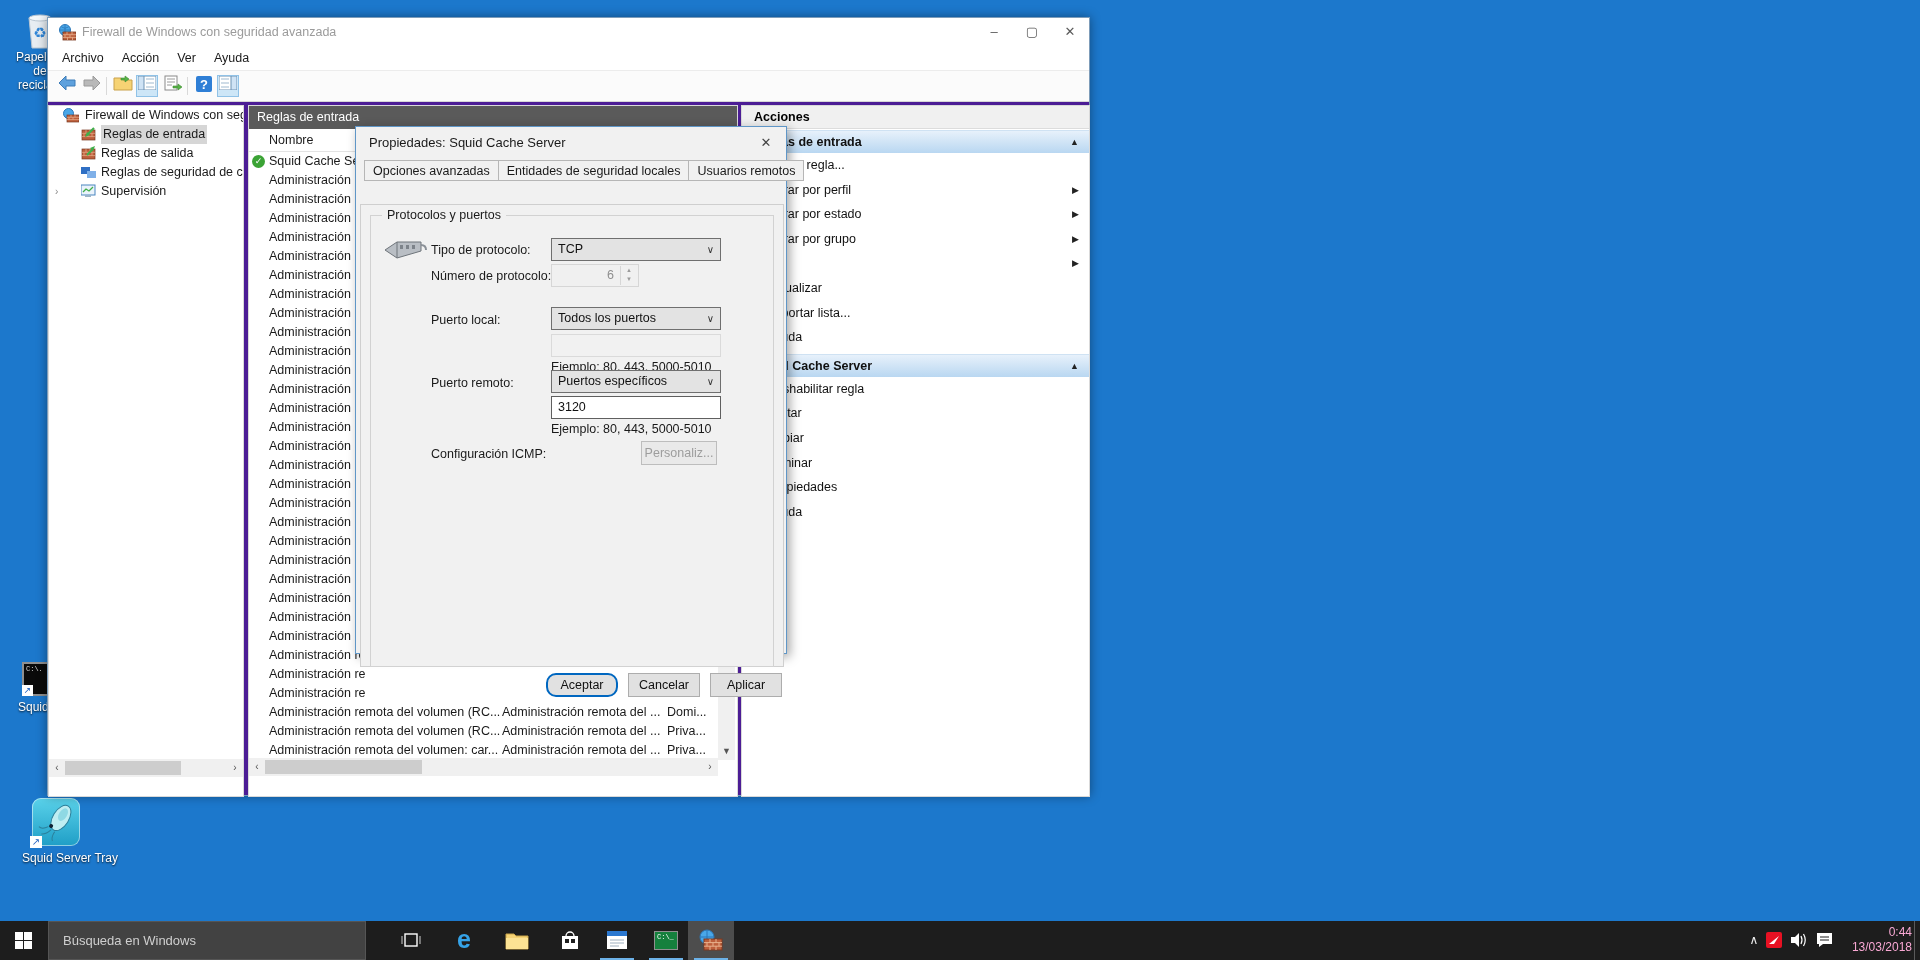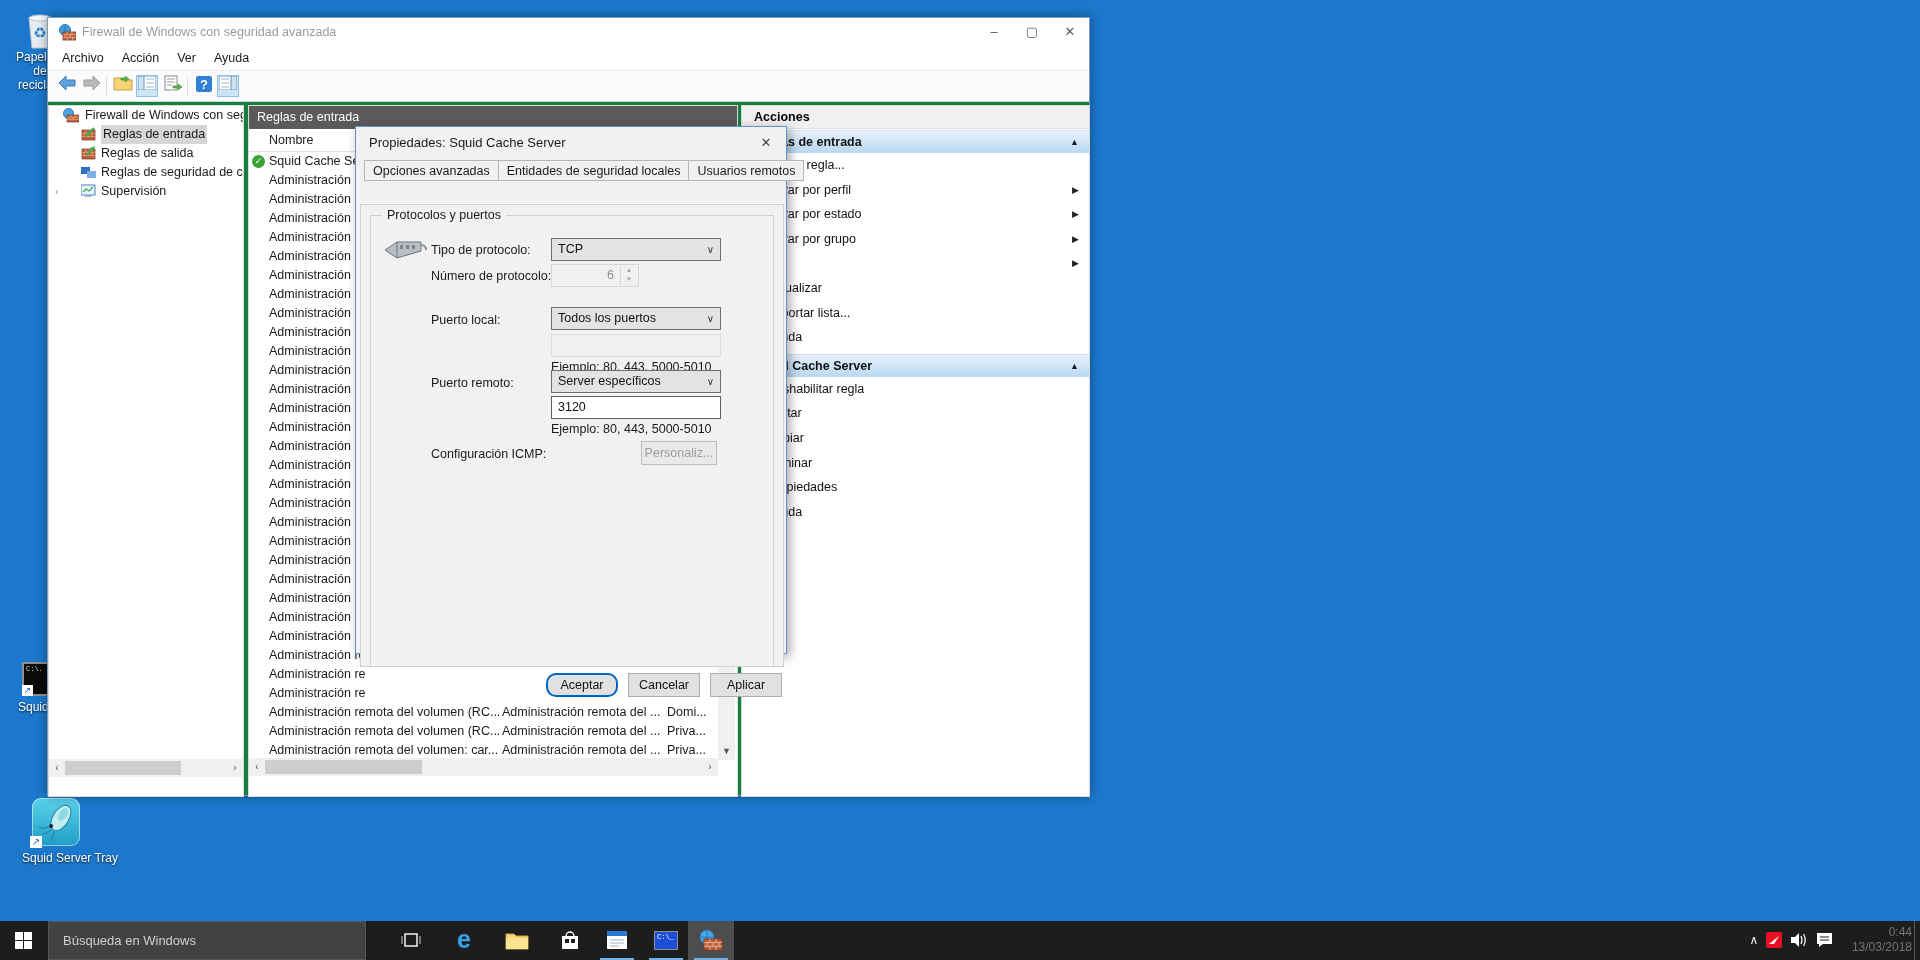--- a/index.html
+++ b/index.html
@@ -2,21 +2,21 @@
 <html><head>
 <meta charset="utf-8">
 <style>
   html,body{margin:0;padding:0;background:#000;}
   *{box-sizing:border-box;font-family:"Liberation Sans","DejaVu Sans",sans-serif;}
   #screen{position:relative;width:1920px;height:960px;overflow:hidden;background:#1c78cc;}
   .abs{position:absolute;}
   
   .dicon-label{color:#fff;font-size:12px;text-align:center;text-shadow:0 1px 2px rgba(0,0,0,.85);line-height:14px;}
   
-  #win{position:absolute;left:47px;top:17px;width:1043px;height:779px;background:#15803d;border:1px solid #7d9cb9;box-shadow:0 0 10px rgba(0,0,0,.4);z-index:10;}
+  #win{position:absolute;left:47px;top:17px;width:1043px;height:779px;background:#4c1d95;border:1px solid #7d9cb9;box-shadow:0 0 10px rgba(0,0,0,.4);z-index:10;}
   #titlebar{position:absolute;left:0;top:0;right:0;height:28px;background:#fff;}
   #titlebar .ttext{position:absolute;left:34px;top:7px;font-size:12.5px;color:#9b9b9b;white-space:nowrap;}
   .wctl{position:absolute;top:0;width:38px;height:28px;text-align:center;line-height:28px;color:#5a5a5a;font-size:13px;}
   #menubar{position:absolute;left:0;top:28px;right:0;height:25px;background:#fff;border-bottom:1px solid #ececec;padding-left:5px;}
   .mitem{display:inline-block;padding:0 9px;height:25px;line-height:25px;font-size:12.5px;color:#1a1a1a;}
   #toolbar{position:absolute;left:0;top:53px;right:0;height:31px;background:#fbfbfb;border-bottom:1px solid #d7d7d7;}
   .tbi{position:absolute;top:4px;width:22px;height:22px;text-align:center;}
   .tbi.pressed{background:#cde6f7;border:1px solid #90c2e7;}
   .tbsep{position:absolute;top:6px;width:1px;height:18px;background:#d9d9d9;}
   
@@ -69,21 +69,21 @@
   .btn.default{border:2px solid #0067c0;line-height:20px;}
   .btn.disabled{color:#9d9d9d;background:#e9e9e9;border:1px solid #bdbdbd;}
   
   #taskbar{position:absolute;left:0;bottom:0;width:1920px;height:39px;background:#1d1d1d;z-index:90;}
   #startbtn{position:absolute;left:0;top:0;width:48px;height:39px;}
   #searchbox{position:absolute;left:48px;top:0;width:318px;height:39px;background:#424242;border:1px solid #555;color:#cfcfcf;font-size:13px;line-height:37px;padding-left:14px;}
   .tbslot{position:absolute;top:0;width:46px;height:39px;text-align:center;}
   .tbslot .underline{position:absolute;bottom:0;left:6px;right:6px;height:2px;background:#6cb2e8;}
   .tbslot.activeapp{background:#4d4d4d;}
   .tray{position:absolute;top:0;height:39px;color:#eee;}
-  #clock{position:absolute;left:1845px;top:4px;width:67px;text-align:right;color:#737373;font-size:12px;line-height:15px;}
+  #clock{position:absolute;left:1845px;top:4px;width:67px;text-align:right;color:#f9a8d4;font-size:12px;line-height:15px;}
 </style>
 </head>
 <body>
 
 <div id="screen">
 
   <div class="abs" style="left:10px;top:8px;width:60px;z-index:1;">
     <svg width="36" height="42" style="display:block;margin:0 auto;">
       <path d="M7 10 h22 l-3 30 h-16 z" fill="#e7edf2" stroke="#b9c6d2"></path>
       <ellipse cx="18" cy="10" rx="11" ry="3" fill="#f3f7fa" stroke="#b9c6d2"></ellipse>
@@ -429,21 +429,21 @@
     <span class="flabel" style="left:75px;top:186px;">Puerto local:</span>
     <div class="combo" style="left:195px;top:180px;">
       <span>Todos los puertos</span>
       <span class="chev">∨</span>
     </div>
     <div class="tinput disabled" style="left:195px;top:207px;"></div>
     <span class="example" style="left:195px;top:233px;">Ejemplo: 80, 443, 5000-5010</span>
 
     <span class="flabel" style="left:75px;top:249px;">Puerto remoto:</span>
     <div class="combo" style="left:195px;top:243px;">
-      <span>Server específicos</span>
+      <span>Puertos específicos</span>
       <span class="chev">∨</span>
     </div>
     <div class="tinput" style="left:195px;top:269px;">3120</div>
     <span class="example" style="left:195px;top:295px;">Ejemplo: 80, 443, 5000-5010</span>
 
     <span class="flabel" style="left:75px;top:320px;">Configuración ICMP:</span>
     <div class="btn disabled" style="left:285px;top:314px;width:76px;">Personaliz...</div>
 
     <div class="btn default" style="left:190px;top:546px;border-radius:10px;">Aceptar</div>
     <div class="btn" style="left:272px;top:546px;">Cancelar</div>
@@ -489,21 +489,21 @@
     <div class="tbslot" style="left:594px;">
       <div class="underline"></div>
       <svg width="22" height="20" style="margin-top:9px;">
         <rect x="1" y="1" width="20" height="18" fill="#fff"></rect>
         <rect x="1" y="1" width="20" height="5" fill="#2b78d0"></rect>
         <path d="M4 10 h14 M4 13 h14 M4 16 h9" stroke="#9fb0c0"></path>
       </svg>
     </div>
     <div class="tbslot" style="left:643px;">
       <div class="underline"></div>
-      <div style="position:relative;width:24px;height:19px;margin:10px auto 0;background:#1d4ed8;border:1px solid #8f8f8f;">
+      <div style="position:relative;width:24px;height:19px;margin:10px auto 0;background:#15803d;border:1px solid #8f8f8f;">
         <span style="position:absolute;left:2px;top:1px;color:#fff;font-size:7px;font-family:'Liberation Mono',monospace;">C:\_</span>
       </div>
     </div>
     <div class="tbslot activeapp" style="left:688px;">
       <div class="underline"></div>
       <svg width="24" height="22" style="margin-top:8px;">
         <circle cx="8" cy="8" r="7" fill="#49a7e8" stroke="#2b77b8"></circle>
         <path d="M1 8 h14 M8 1 v14" stroke="#2b77b8" fill="none"></path>
         <rect x="5" y="10" width="18" height="11" fill="#bd5f3c" stroke="#7a3a22"></rect>
         <path d="M5 13.6 h18 M5 17.2 h18 M11 10 v3.6 M17 10 v3.6 M8 13.6 v3.6 M14 13.6 v3.6 M20 13.6 v3.6 M11 17.2 v3.8 M17 17.2 v3.8" stroke="#e8b18e"></path>

